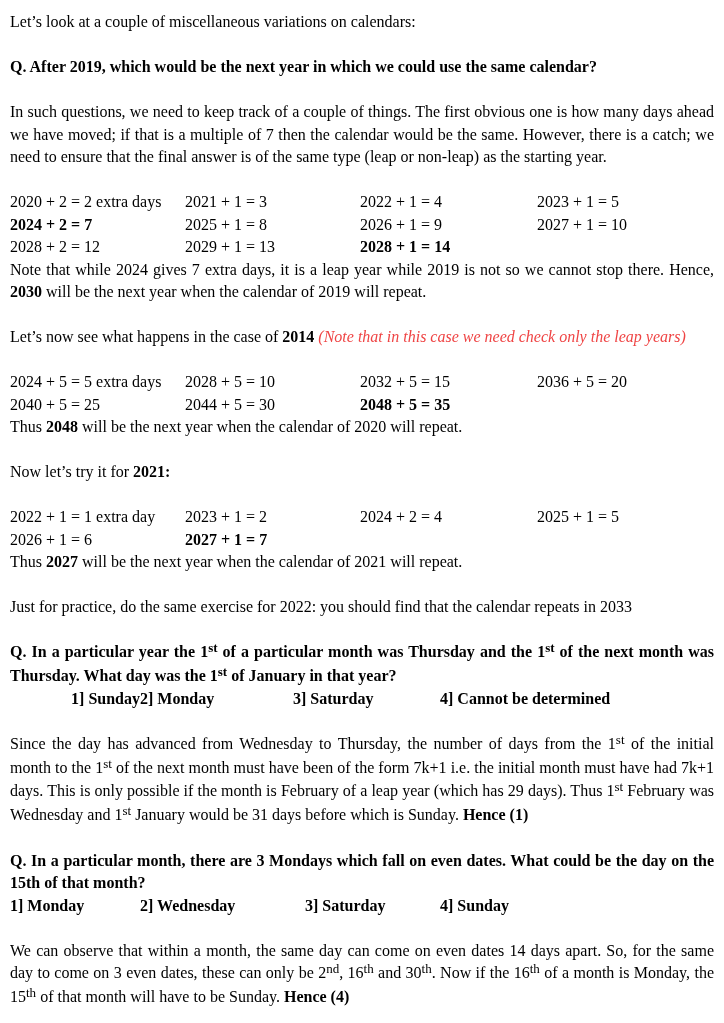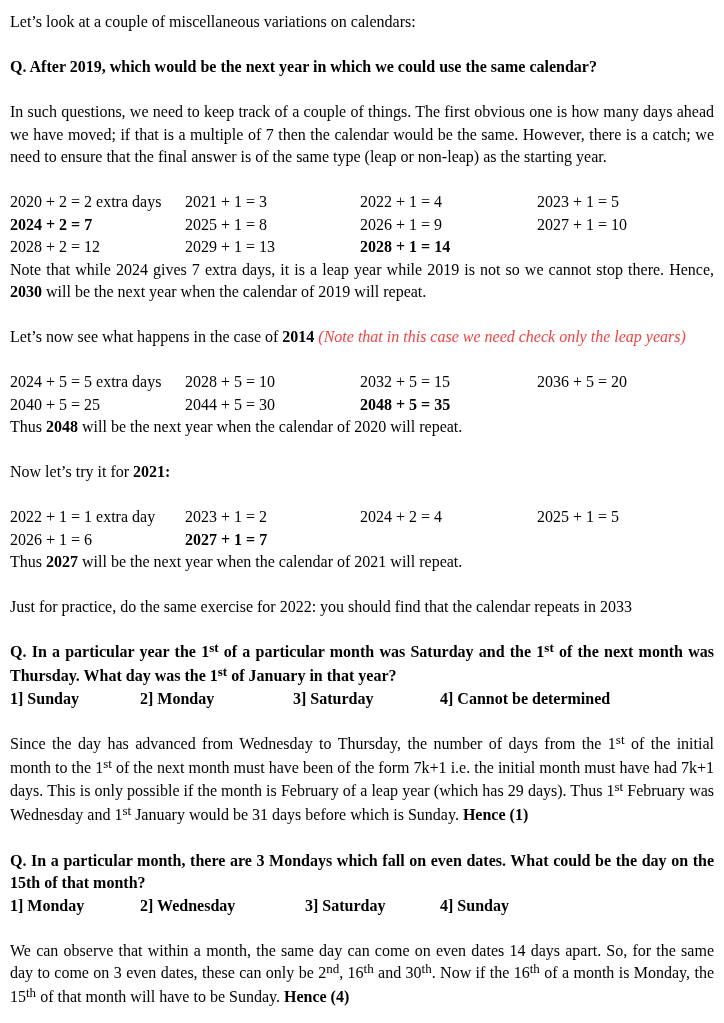--- a/index.html
+++ b/index.html
@@ -17,21 +17,21 @@
   .i { font-style: italic; }
   .sup { font-size: 13px; position: relative; top: -5px; }
   .calc-row { display: flex; }
   .calc-row .grid-cell { flex: 0 0 auto; white-space: nowrap; }
   .calc-row .grid-cell:nth-child(1) { width: 175px; }
   .calc-row .grid-cell:nth-child(2) { width: 175px; }
   .calc-row .grid-cell:nth-child(3) { width: 177px; }
   .calc-row .grid-cell:nth-child(4) { flex: 1 1 auto; }
   .opts { display: flex; font-weight: bold; }
   .opts span { flex: 0 0 auto; white-space: nowrap; }
-  .opts-q2 span:nth-child(1) { width: 130px; }
+  .opts-q2 span:nth-child(1) { width: 130px; text-align: right; }
   .opts-q2 span:nth-child(2) { width: 153px; }
   .opts-q2 span:nth-child(3) { width: 147px; }
   .opts-q3 span:nth-child(1) { width: 130px; }
   .opts-q3 span:nth-child(2) { width: 165px; }
   .opts-q3 span:nth-child(3) { width: 135px; }
 </style>
 </head>
 <body>
 
 <div class="page">
@@ -102,21 +102,21 @@
           <span class="grid-cell"><span></span></span>
           <span class="grid-cell"><span></span></span>
         </div>
       </div>
     <div><span>Thus </span><span class="b">2027</span><span> will be the next year when the calendar of 2021 will repeat.</span></div>
   </div>
 
   <div class="sec"><span>Just for practice, do the same exercise for 2022: you should find that the calendar repeats in 2033</span></div>
 
   <div class="sec">
-    <div class="justify"><span class="b">Q. In a particular year the 1</span><span class="b sup">st</span><span class="b"> of a particular month was Saturday and the 1</span><span class="b sup">st</span><span class="b"> of the next month was Thursday. What day was the 1</span><span class="b sup">st</span><span class="b"> of January in that year?</span></div>
+    <div class="justify"><span class="b">Q. In a particular year the 1</span><span class="b sup">st</span><span class="b"> of a particular month was Thursday and the 1</span><span class="b sup">st</span><span class="b"> of the next month was Thursday. What day was the 1</span><span class="b sup">st</span><span class="b"> of January in that year?</span></div>
     <div class="opts opts-q2">
       <span>1] Sunday</span>
       <span>2] Monday</span>
       <span>3] Saturday</span>
       <span>4] Cannot be determined</span>
     </div>
   </div>
 
   <div class="sec justify"><span>Since the day has advanced from Wednesday to Thursday, the number of days from the 1</span><span class="sup">st</span><span> of the initial month to the 1</span><span class="sup">st</span><span> of the next month must have been of the form 7k+1 i.e. the initial month must have had 7k+1 days. This is only possible if the month is February of a leap year (which has 29 days). Thus 1</span><span class="sup">st</span><span> February was Wednesday and 1</span><span class="sup">st</span><span> January would be 31 days before which is Sunday. </span><span class="b">Hence (1)</span></div>
 

